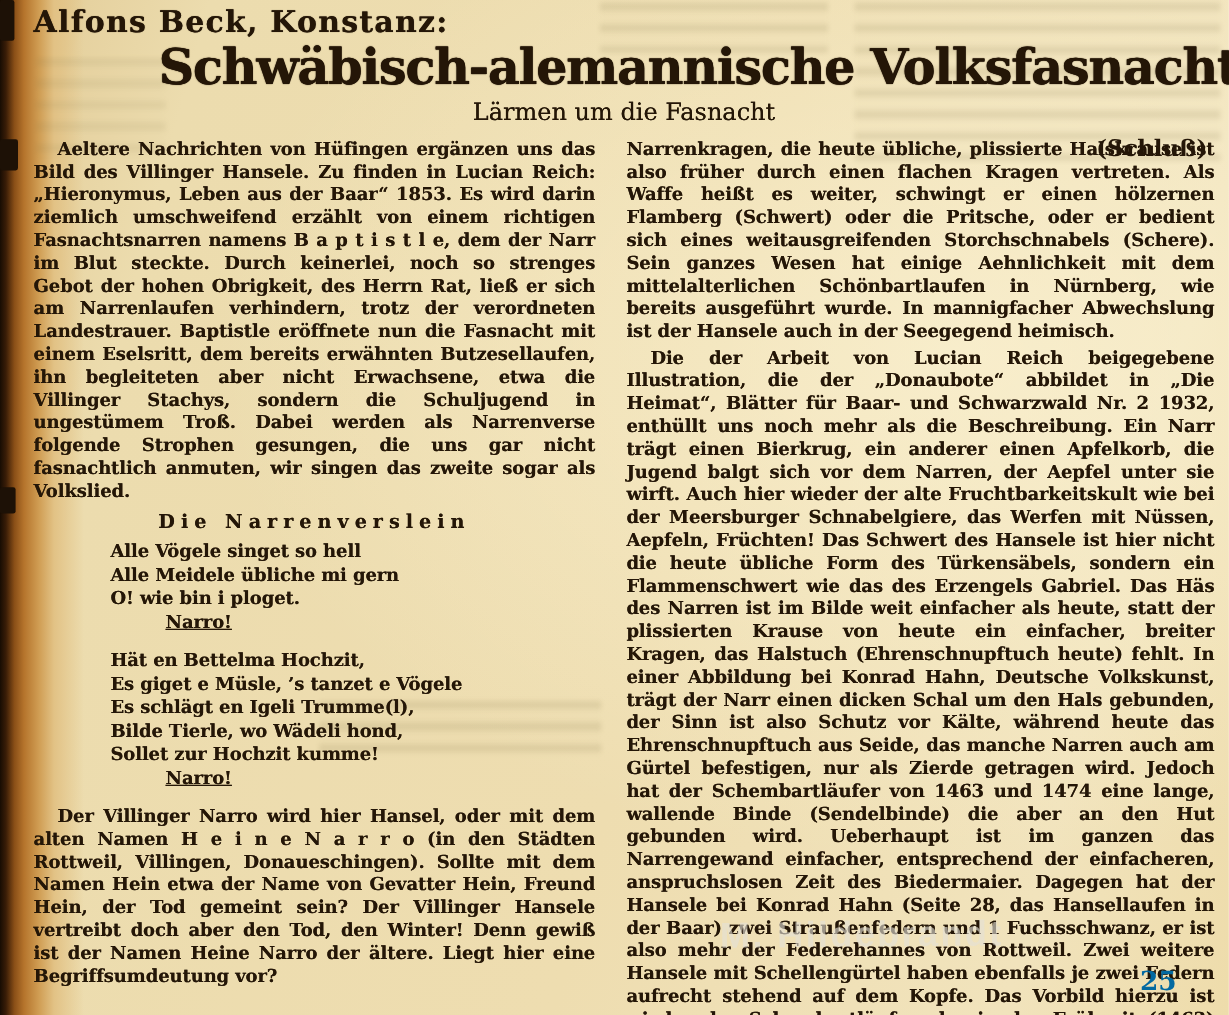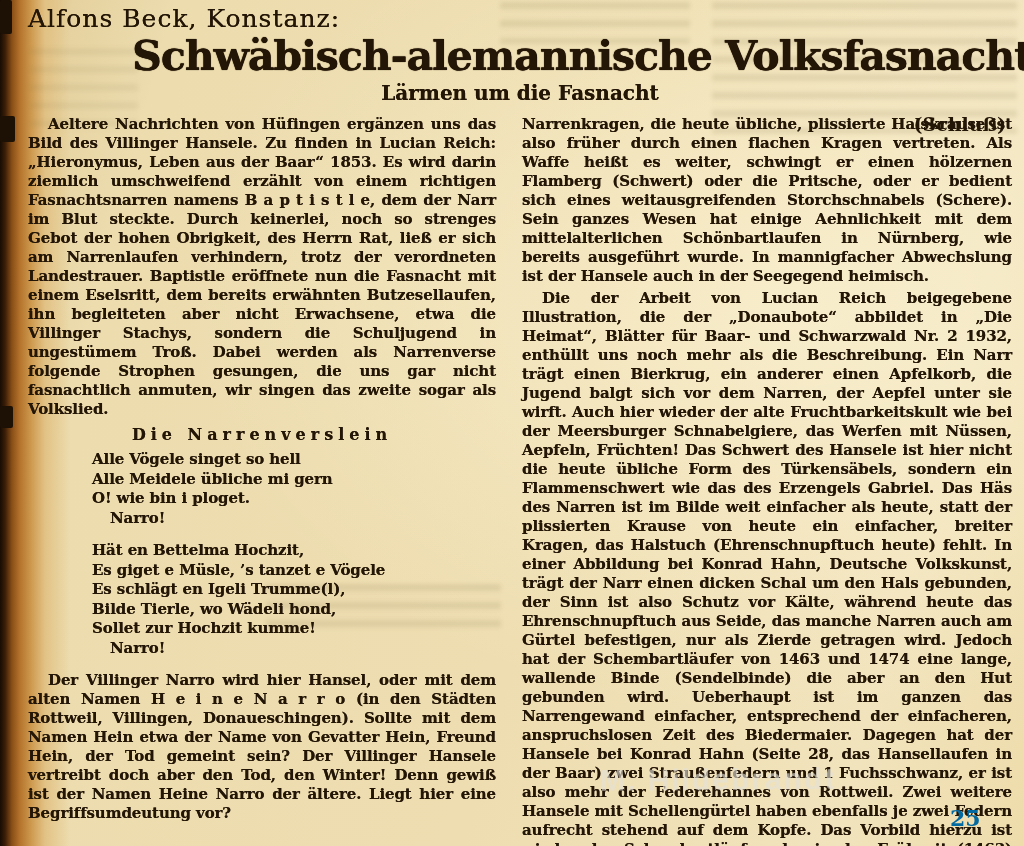--- a/index.html
+++ b/index.html
@@ -21,54 +21,54 @@
   .artifact{position:absolute;background:#1d1106;border-radius:2px;}
   .bleed{
     position:absolute;
     background:repeating-linear-gradient(180deg,
       rgba(116,104,58,0.30) 0px, rgba(116,104,58,0.30) 7px,
       rgba(116,104,58,0.02) 7px, rgba(116,104,58,0.02) 18px);
     filter:blur(2px);opacity:0.45;pointer-events:none;
   }
   .page{position:absolute;left:28px;top:4px;width:984px;}
   .author{
-    font-size:25px;font-weight:normal;letter-spacing:1px;
+    font-size:25px;font-weight:bold;letter-spacing:1px;
     text-shadow:0 0 0.6px #241607;
   }
   .title{
     position:relative;left:62px;text-align:center;
     font-size:41px;font-weight:bold;letter-spacing:-1px;
     margin-top:0px;line-height:46px;
     text-shadow:0 0 1px #241607, 0.4px 0.4px 0 #241607;
   }
   .subrow{position:relative;height:26px;margin-top:2px;}
   .subtitle{
     position:absolute;left:0;right:0;text-align:center;
-    font-size:20px;font-weight:bold;text-shadow:0 0 0.5px #241607;
+    font-size:20px;font-weight:normal;text-shadow:0 0 0.5px #241607;
   }
   .schluss{
     position:absolute;right:6px;top:0;
     font-size:19px;font-weight:bold;margin-top:32px;
   }
   .columns{display:flex;gap:26px;margin-top:8px;}
   .col{font-weight:bold;font-size:15px;line-height:19px;letter-spacing:-0.1px;
        text-shadow:0 0 0.4px rgba(36,22,7,0.8);}
   .col-left{width:468px;}
   .col-right{width:490px;}
   .sec-head{
     text-align:center;font-size:17px;letter-spacing:7px;
     margin:2px 0 9px 0;white-space:nowrap;
   }
   .col p{margin:0 0 3px 0;text-align:justify;text-indent:20px;}
   .col p.noindent{text-indent:0;}
   .poem-head{
     text-align:center;font-size:16px;letter-spacing:5px;margin:6px 0 6px 0;
   }
   .verse{margin:0 0 13px 64px;line-height:19.5px;}
-  .verse .narro{margin-left:18px;}
+  .verse .narro{margin-left:46px;text-decoration:underline;}
   .pagenum{
     position:absolute;left:950px;top:805px;
     font-size:22px;font-weight:bold;color:#0369a1;
     font-family:"DejaVu Serif","Liberation Serif",serif;
   }
   .watermark{
     position:absolute;left:600px;top:762px;width:420px;
     font-family:"Liberation Sans","DejaVu Sans",sans-serif;
     font-size:30px;font-weight:bold;color:rgba(228,225,215,0.62);
     letter-spacing:2px;transform:rotate(-0.5deg);

